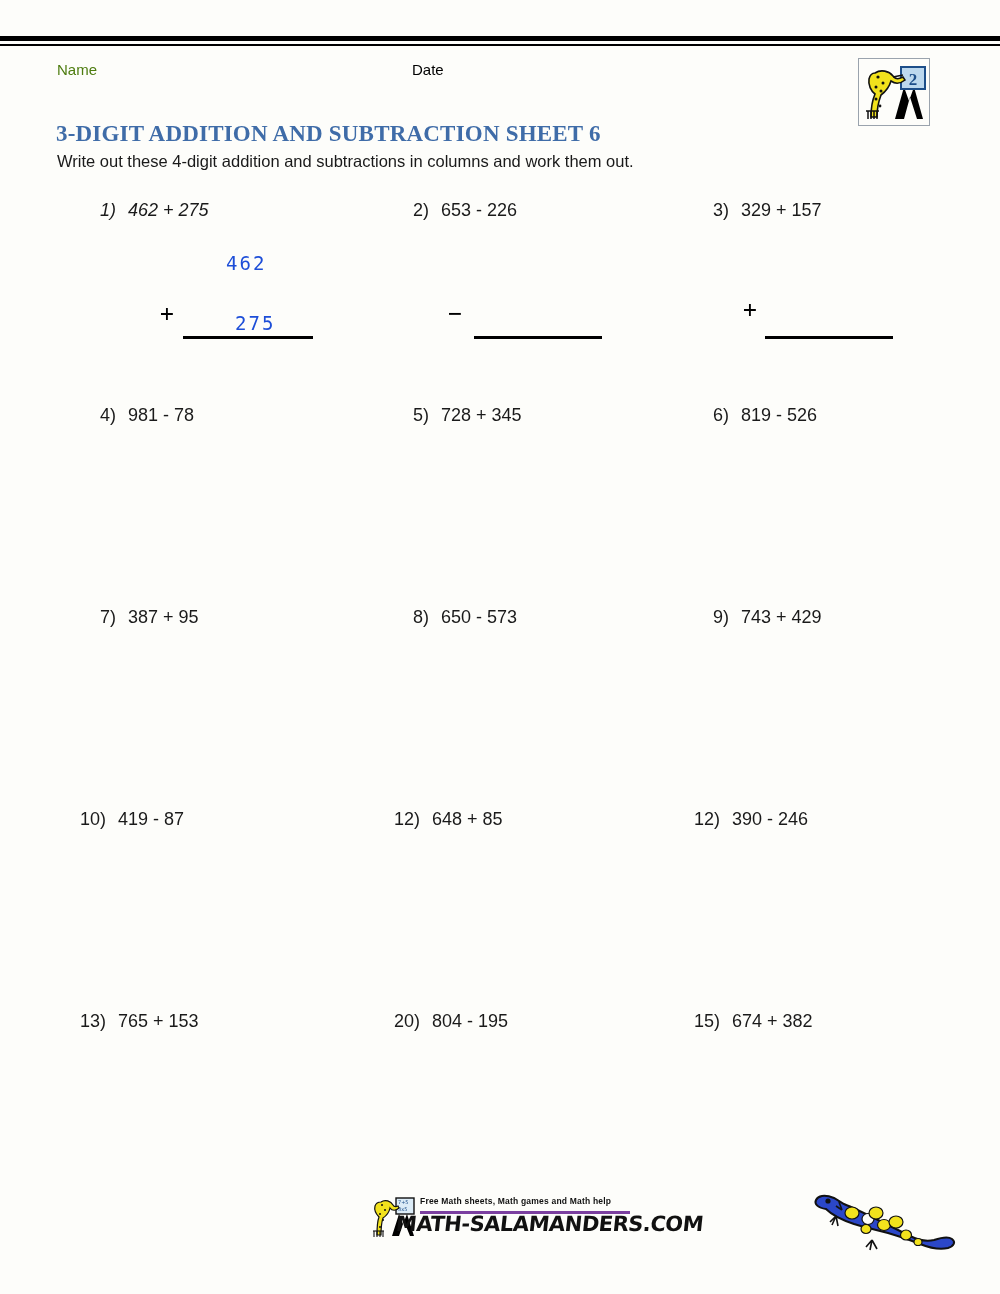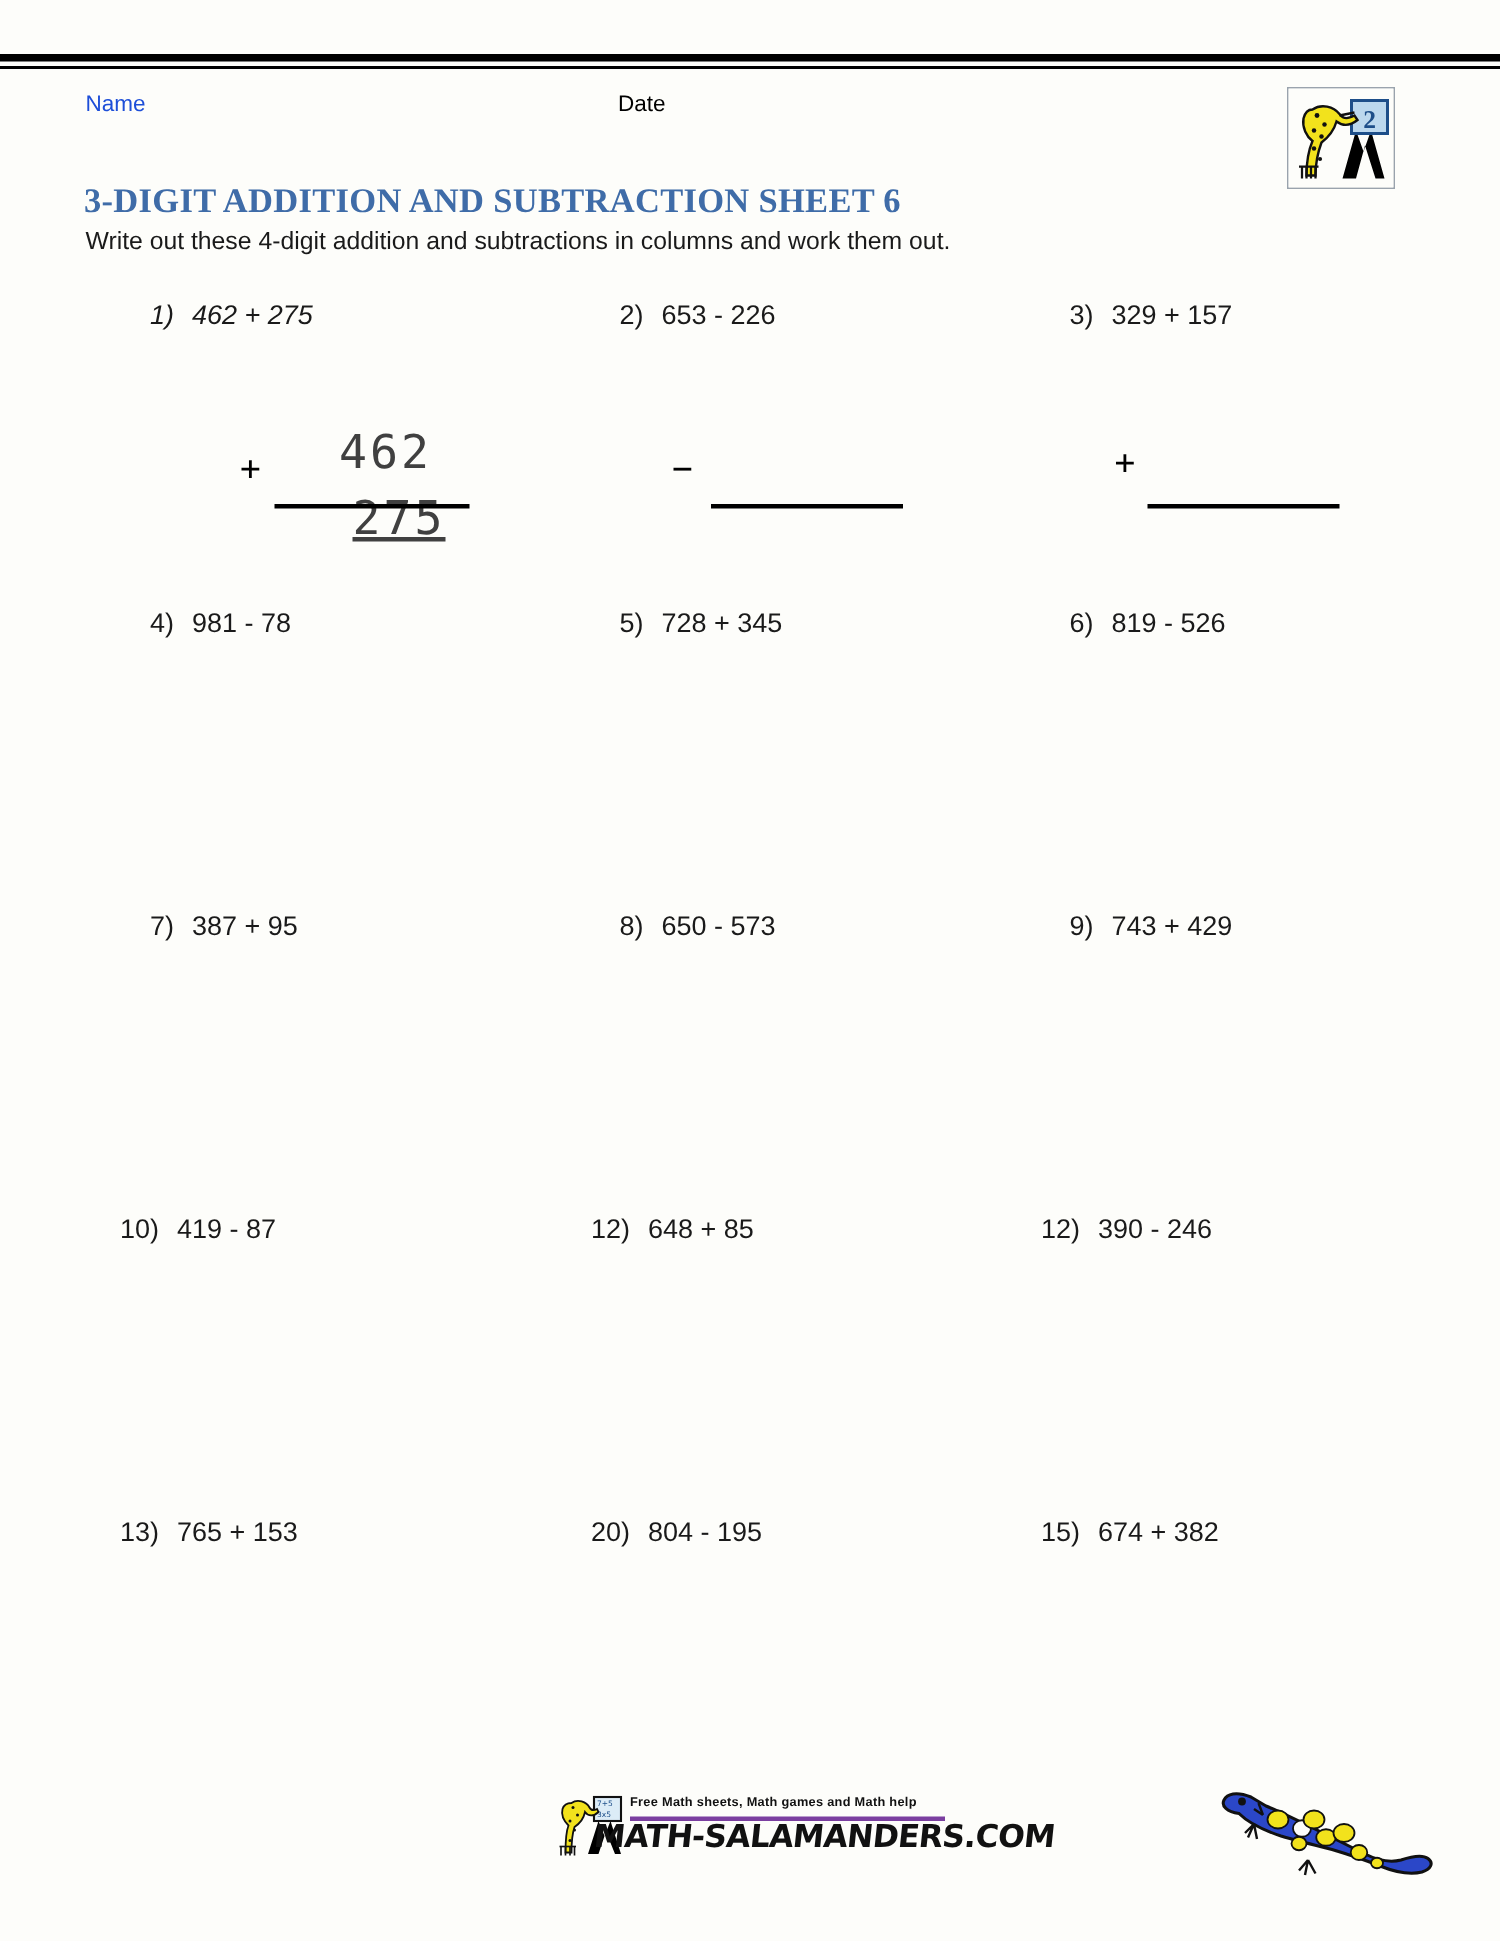--- a/index.html
+++ b/index.html
@@ -45,21 +45,21 @@
     height: 2px;
     background: #000;
   }
 
   
   .name-label {
     position: absolute;
     left: 57px;
     top: 61px;
     font-size: 15px;
-    color: #1d4ed8;
+    color: #4d7c0f;
   }
   .date-label {
     position: absolute;
     left: 412px;
     top: 61px;
     font-size: 15px;
     color: #000000;
   }
 
   .worksheet-title {
@@ -128,25 +128,24 @@
   }
   .work-op {
     position: absolute;
     font-size: 23px;
     font-family: "DejaVu Sans Mono", monospace;
     color: #000;
   }
   .work-num {
     position: absolute;
     font-family: "DejaVu Sans Mono", monospace;
-    font-size: 31px;
+    font-size: 19px;
     letter-spacing: 2px;
-    color: #404040;
-    white-space: nowrap;
-    margin-top: 32px;
+    color: #1d4ed8;
+    white-space: nowrap;
   }
   .work-rule {
     position: absolute;
     height: 3px;
     background: #000;
   }
 
   
   .footer-brand {
     position: absolute;
@@ -241,21 +240,21 @@
     </svg>
   </div>
 
   <div class="problem" style="left:60px; top:200px;">
     <div class="prob-label" style="left:22px;font-style:italic;">
       <span class="prob-index">1)</span><span class="prob-expr">462 + 275</span>
     </div>
     <div class="work-area">
       <div class="work-num" style="left:166px; top:14px;">462</div>
       <div class="work-op" style="left:100px; top:62px;">+</div>
-      <div class="work-num" style="left:175px; top:58px;text-decoration:underline;">275</div>
+      <div class="work-num" style="left:175px; top:74px;">275</div>
       <div class="work-rule" style="left:123px; top:98px; width:130px;"></div>
     </div>
   </div>
 
   <div class="problem" style="left:390px; top:200px;">
     <div class="prob-label" style="left:5px;">
       <span class="prob-index">2)</span><span class="prob-expr">653 - 226</span>
     </div>
     <div class="work-area">
       <div class="work-op" style="left:58px; top:62px;">−</div>

